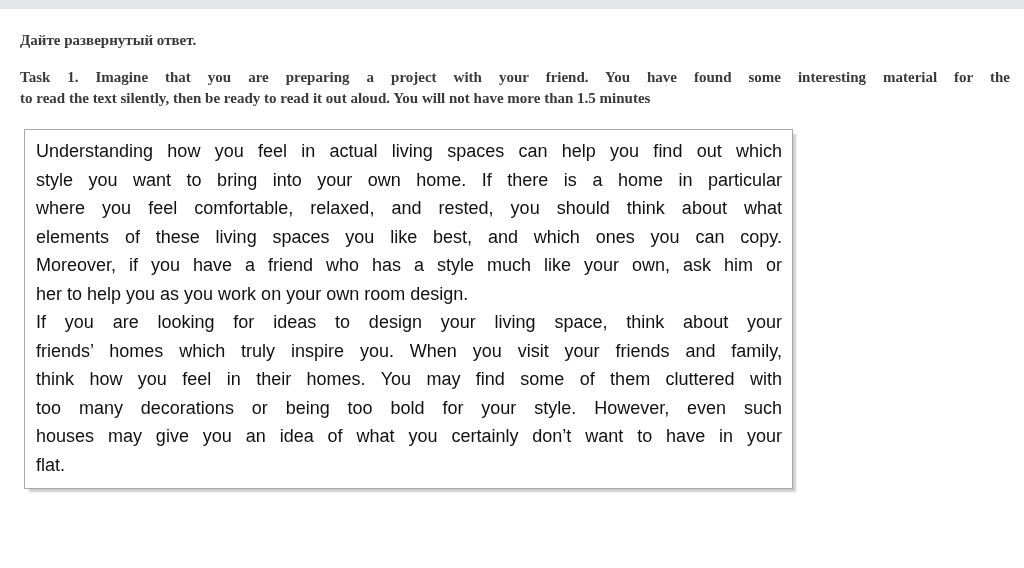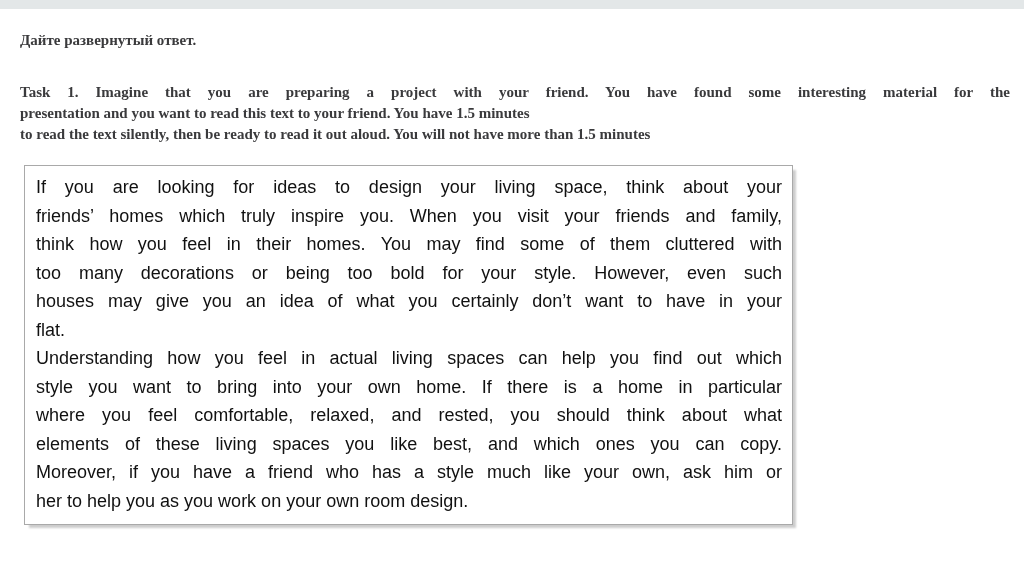--- a/index.html
+++ b/index.html
@@ -21,21 +21,21 @@
   }
   .heading {
     margin: 21px 0 8px 0;
     font-size: 15px;
     line-height: 20px;
     font-weight: bold;
     color: #3a3a3c;
     font-family: "Liberation Serif", serif;
   }
   .task {
-    margin-top: 32px;
+    margin-top: 17px;
     font-size: 15px;
     line-height: 21px;
     font-weight: bold;
     color: #3a3a3c;
   }
   .task-line { white-space: normal; }
   .stretch {
     text-align: justify;
     text-align-last: justify;
   }
@@ -58,37 +58,36 @@
 
 <div class="page">
   <div class="top-strip"></div>
 
   <div class="content">
 
     <div class="heading">Дайте развернутый ответ.</div>
 
     <div class="task">
       <div class="task-line stretch">Task 1. Imagine that you are preparing a project with your friend. You have found some interesting material for the</div>
-      <div class="task-line">presentation and you want to read this text to your friend. You have 1.5 minutes</div>
       <div class="task-line">to read the text silently, then be ready to read it out aloud. You will not have more than 1.5 minutes</div>
     </div>
 
     <div class="passage-box">
+      <div class="passage-para">
+        <div class="pline stretch">Understanding how you feel in actual living spaces can help you find out which</div>
+        <div class="pline stretch">style you want to bring into your own home. If there is a home in particular</div>
+        <div class="pline stretch">where you feel comfortable, relaxed, and rested, you should think about what</div>
+        <div class="pline stretch">elements of these living spaces you like best, and which ones you can copy.</div>
+        <div class="pline stretch">Moreover, if you have a friend who has a style much like your own, ask him or</div>
+        <div class="pline">her to help you as you work on your own room design.</div>
+      </div>
       <div class="passage-para">
         <div class="pline stretch">If you are looking for ideas to design your living space, think about your</div>
         <div class="pline stretch">friends’ homes which truly inspire you. When you visit your friends and family,</div>
         <div class="pline stretch">think how you feel in their homes. You may find some of them cluttered with</div>
         <div class="pline stretch">too many decorations or being too bold for your style. However, even such</div>
         <div class="pline stretch">houses may give you an idea of what you certainly don’t want to have in your</div>
         <div class="pline">flat.</div>
       </div>
-      <div class="passage-para">
-        <div class="pline stretch">Understanding how you feel in actual living spaces can help you find out which</div>
-        <div class="pline stretch">style you want to bring into your own home. If there is a home in particular</div>
-        <div class="pline stretch">where you feel comfortable, relaxed, and rested, you should think about what</div>
-        <div class="pline stretch">elements of these living spaces you like best, and which ones you can copy.</div>
-        <div class="pline stretch">Moreover, if you have a friend who has a style much like your own, ask him or</div>
-        <div class="pline">her to help you as you work on your own room design.</div>
-      </div>
     </div>
 
   </div>
 </div>
 
 </body></html>

